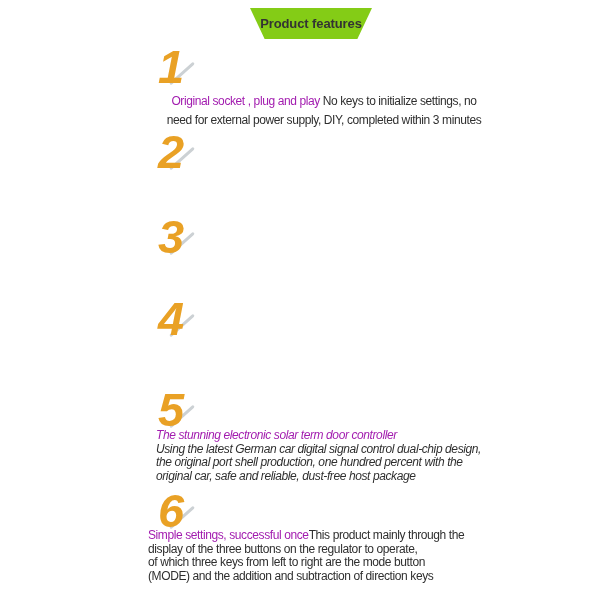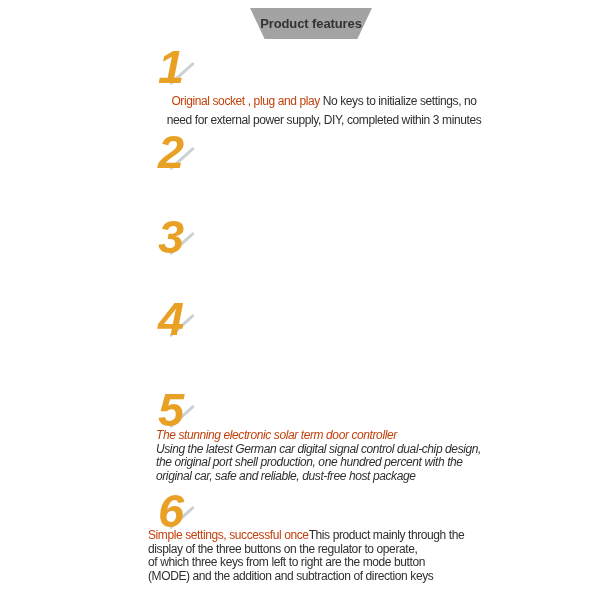--- a/index.html
+++ b/index.html
@@ -11,21 +11,21 @@
     font-family: "Liberation Sans", sans-serif;
     overflow: hidden;
   }
   
   .banner {
     position: absolute;
     left: 250px;
     top: 8px;
     width: 122px;
     height: 31px;
-    background: #a3a3a3;
+    background: #84cc16;
     clip-path: polygon(0% 0%, 100% 0%, 88% 100%, 12% 100%);
     display: flex;
     align-items: center;
     justify-content: center;
   }
   .banner-label {
     font-size: 13px;
     font-weight: 700;
     color: #333333;
     letter-spacing: -0.1px;
@@ -74,21 +74,21 @@
   .s6 .num { margin-bottom: -1px; }
 
   .text {
     margin: 0;
     padding-left: 8px;
     white-space: pre-line;
     font-size: 12px;
     letter-spacing: -0.4px;
     color: #2f2f2f;
   }
-  .heading { color: #c2410c; }
+  .heading { color: #a21caf; }
   .s1 .text { line-height: 19px;   text-align: center; padding-left: 0; }
   .s2 .text { line-height: 13px; }
   .s3 .text { line-height: 19px;   text-align: center; padding-left: 0; }
   .s4 .text { line-height: 16px; }
   .s5 .text { line-height: 13.5px; font-style: italic; }
   .s6 .text { line-height: 13.5px; text-align: left; padding-left: 0; }
 </style>
 </head>
 <body>
 

